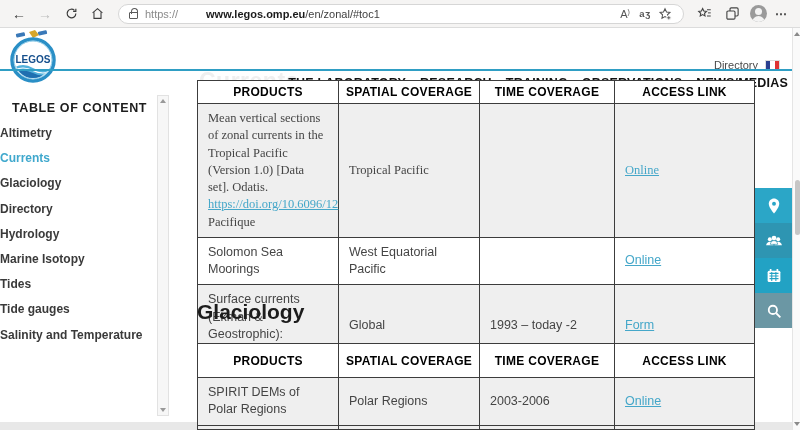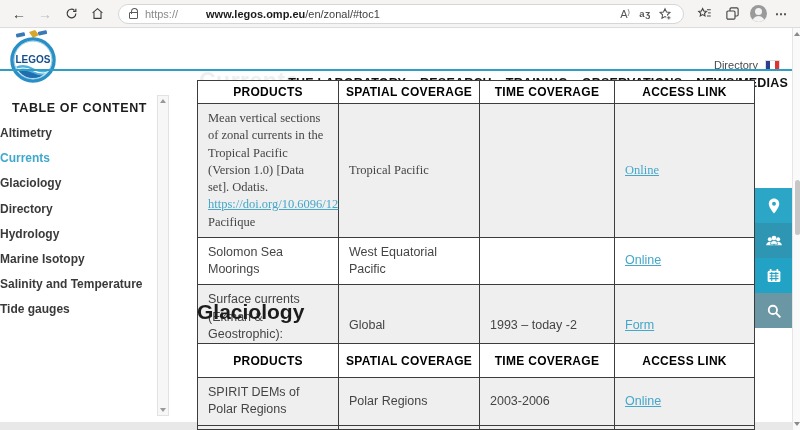--- a/index.html
+++ b/index.html
@@ -172,22 +172,23 @@
 <div class="accent-line" style="background: rgb(47, 158, 196);"></div>
 
 <div class="toc-title">TABLE OF CONTENT</div>
 <ul class="toc">
   <li>Altimetry</li>
   <li class="active">Currents</li>
   <li>Glaciology</li>
   <li>Directory</li>
   <li>Hydrology</li>
   <li>Marine Isotopy</li>
+  <li>Tides</li>
+  <li>Tide gauges</li>
   <li>Salinity and Temperature</li>
-  <li>Tide gauges</li>
 </ul>
 <div class="side-scroll">
   <div class="tri-up"></div>
   <div class="tri-down"></div>
 </div>
 
 <div class="bottom-strip"></div>
 
 <table class="tbl tbl1">
   <tbody>

